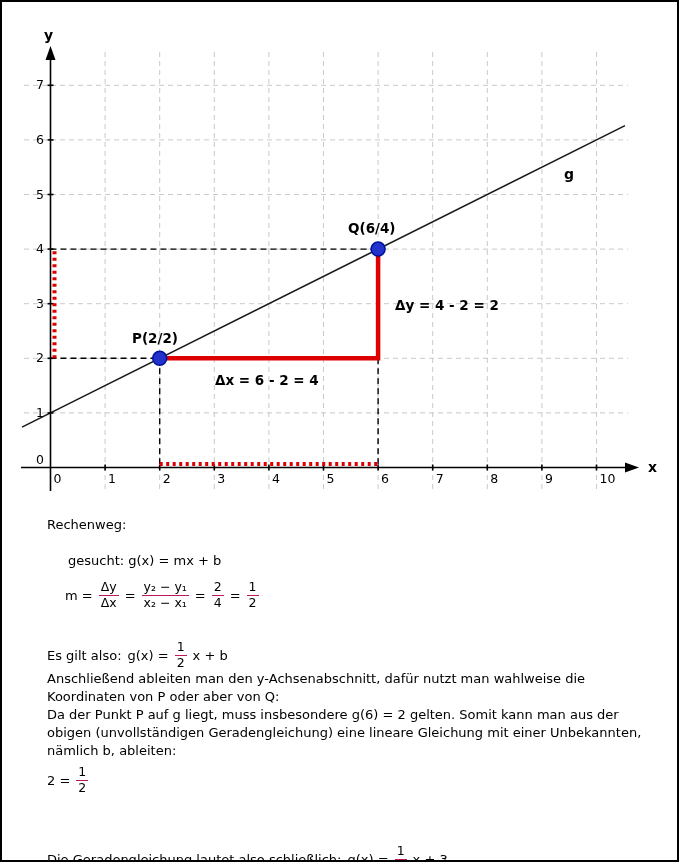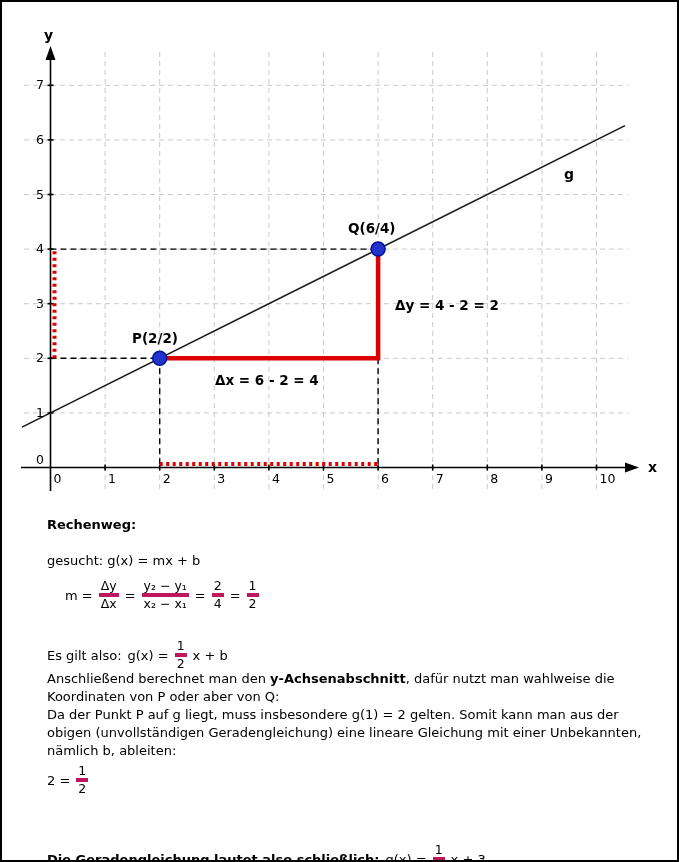--- a/index.html
+++ b/index.html
@@ -13,24 +13,24 @@
   .pt-label{font-size:13.5px;font-weight:bold;}
   .grid{stroke-width:1;stroke-dasharray:5 4;fill:none;}
   .dash{stroke:#000;stroke-width:1.4;stroke-dasharray:6 4;fill:none;}
   .fn{stroke:#1a1a1a;stroke-width:1.6;}
   .axis{stroke:#000;stroke-width:1.6;}
   .axfill{fill:#000;}
   .redsolid{stroke-width:4.5;fill:none;stroke-linejoin:miter;}
   .reddot{stroke-width:4;stroke-dasharray:3 3.5;fill:none;}
   .row{position:absolute;left:45px;display:flex;align-items:center;font-size:13px;white-space:pre;}
   .row .seg{white-space:pre;}
-  .b{font-weight:bold;text-align:center;}
+  .b{font-weight:normal;text-align:center;}
   .formula{display:inline-flex;align-items:center;gap:6px;white-space:pre;}
   .frac{display:inline-flex;flex-direction:column;align-items:center;line-height:1.15;font-size:12.5px;}
-  .frac .num{border-bottom:4px solid #be185d;padding:0 2px;}
+  .frac .num{border-bottom:1px solid #be185d;padding:0 2px;}
   .frac .den{padding:0 2px;}
   .para{position:absolute;left:45px;top:668px;width:640px;font-size:13px;line-height:18px;white-space:pre-wrap;}
 </style>
 </head>
 <body>
 
 <div class="page">
 
   <svg id="graph" width="679" height="508" viewBox="0 0 679 508">
     <g id="gridlines">
@@ -122,21 +122,21 @@
     <text x="346" y="231" class="pt-label">Q(6/4)</text>
     <text x="130" y="341" class="pt-label">P(2/2)</text>
     <text x="393" y="308" class="pt-label">Δy = 4 - 2 = 2</text>
     <text x="213" y="383" class="pt-label">Δx = 6 - 2 = 4</text>
   </svg>
 
   <div class="row b" style="top:515px;">
     <span class="seg">Rechenweg:</span>
   </div>
 
-  <div class="row" style="top:551px;">
+  <div class="row" style="top:551px;margin-left:21px;">
     <span class="seg">gesucht: g(x) = mx + b</span>
   </div>
 
   <div class="row" style="top:568px;height:50px;">
     <span class="formula" style="margin-left:18px;">
       <span>m =</span>
       <span class="frac"><span class="num">Δy</span><span class="den">Δx</span></span>
       <span>=</span>
       <span class="frac"><span class="num">y₂ − y₁</span><span class="den">x₂ − x₁</span></span>
       <span>=</span>
@@ -148,23 +148,23 @@
 
   <div class="row" style="top:624px;height:42px;margin-top:8px;">
     <span class="seg">Es gilt also:</span>
     <span class="formula" style="margin-left:6px;">
       <span>g(x) =</span>
       <span class="frac"><span class="num">1</span><span class="den">2</span></span>
       <span>x + b</span>
     </span>
   </div>
 
-  <div class="para"><span>Anschließend berechnet man den </span><span class="b">y-Achsenabschnitt</span><span>, dafür nutzt man wahlweise die
+  <div class="para"><span>Anschließend ableiten man den </span><span class="b">y-Achsenabschnitt</span><span>, dafür nutzt man wahlweise die
 Koordinaten von P oder aber von Q:
-Da der Punkt P auf g liegt, muss insbesondere g(1) = 2 gelten. Somit kann man aus der
+Da der Punkt P auf g liegt, muss insbesondere g(6) = 2 gelten. Somit kann man aus der
 obigen (unvollständigen Geradengleichung) eine lineare Gleichung mit einer Unbekannten,
 nämlich b, ableiten:</span></div>
 
   <div class="row" style="top:758px;height:40px;">
     <span class="formula">
       <span>2 =</span>
       <span class="frac"><span class="num">1</span><span class="den">2</span></span>
     </span>
   </div>
 

